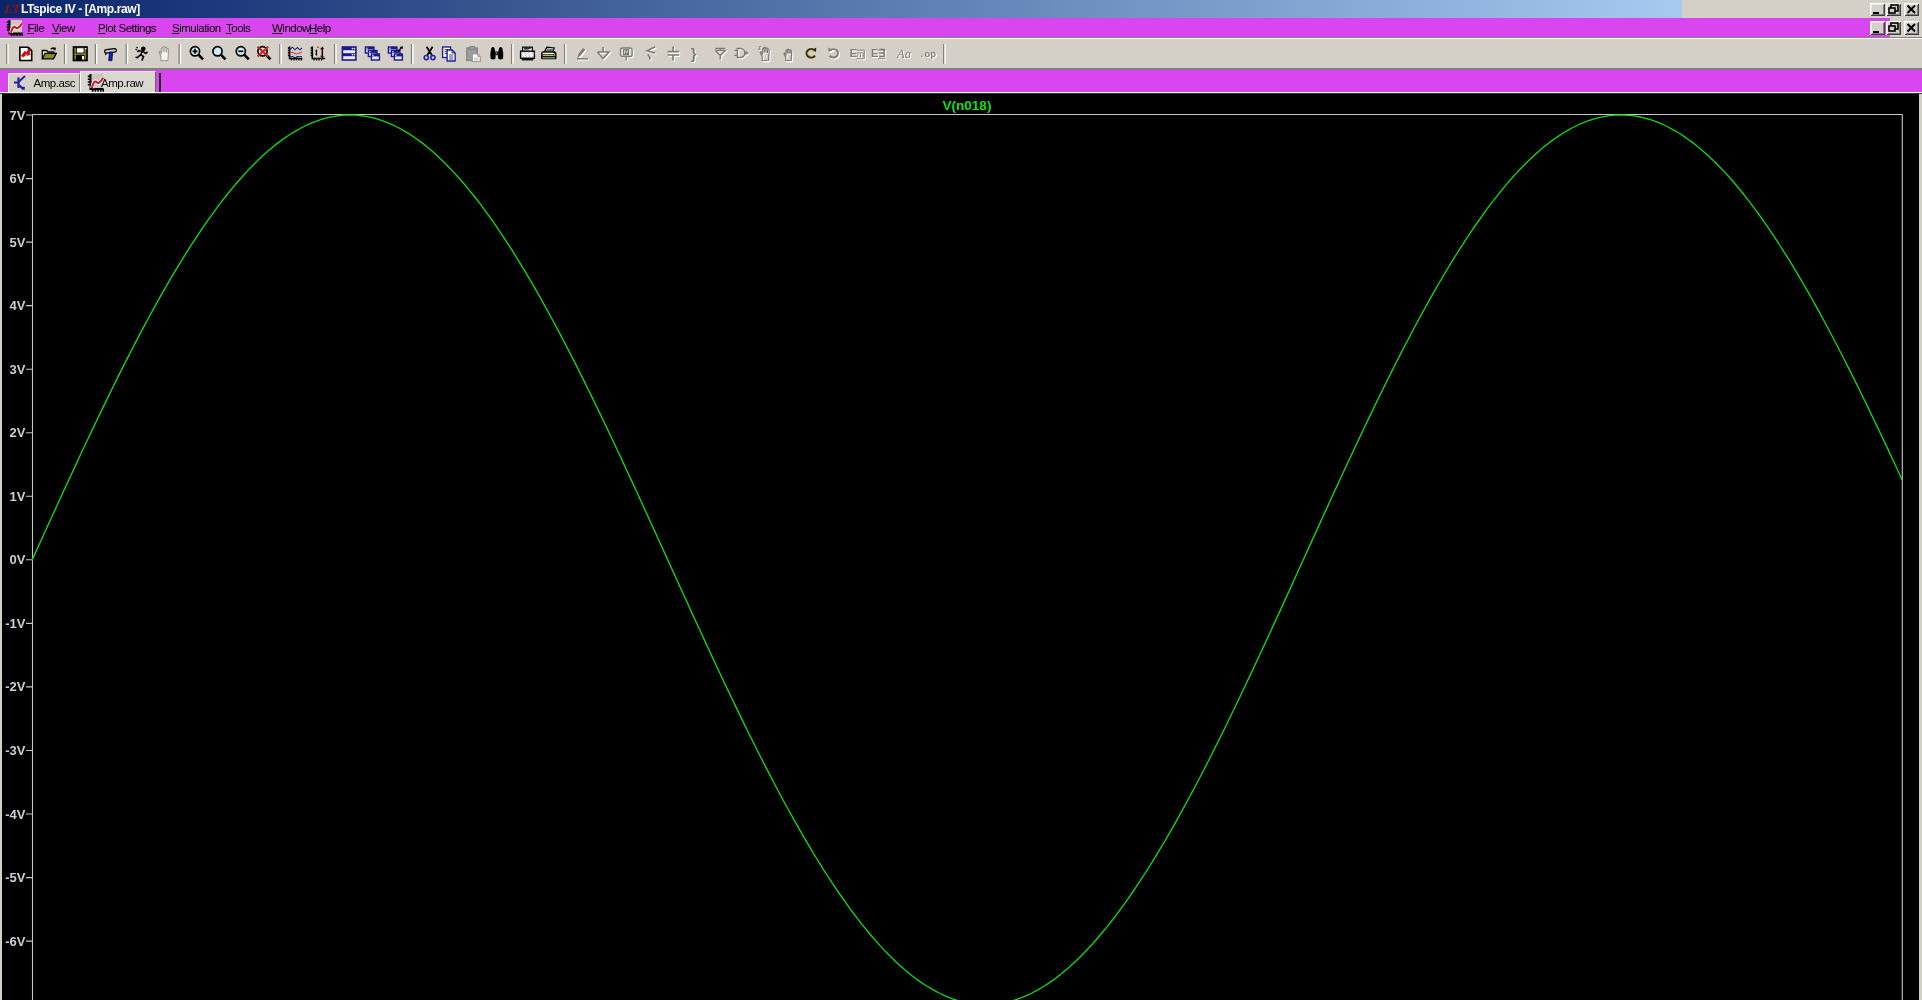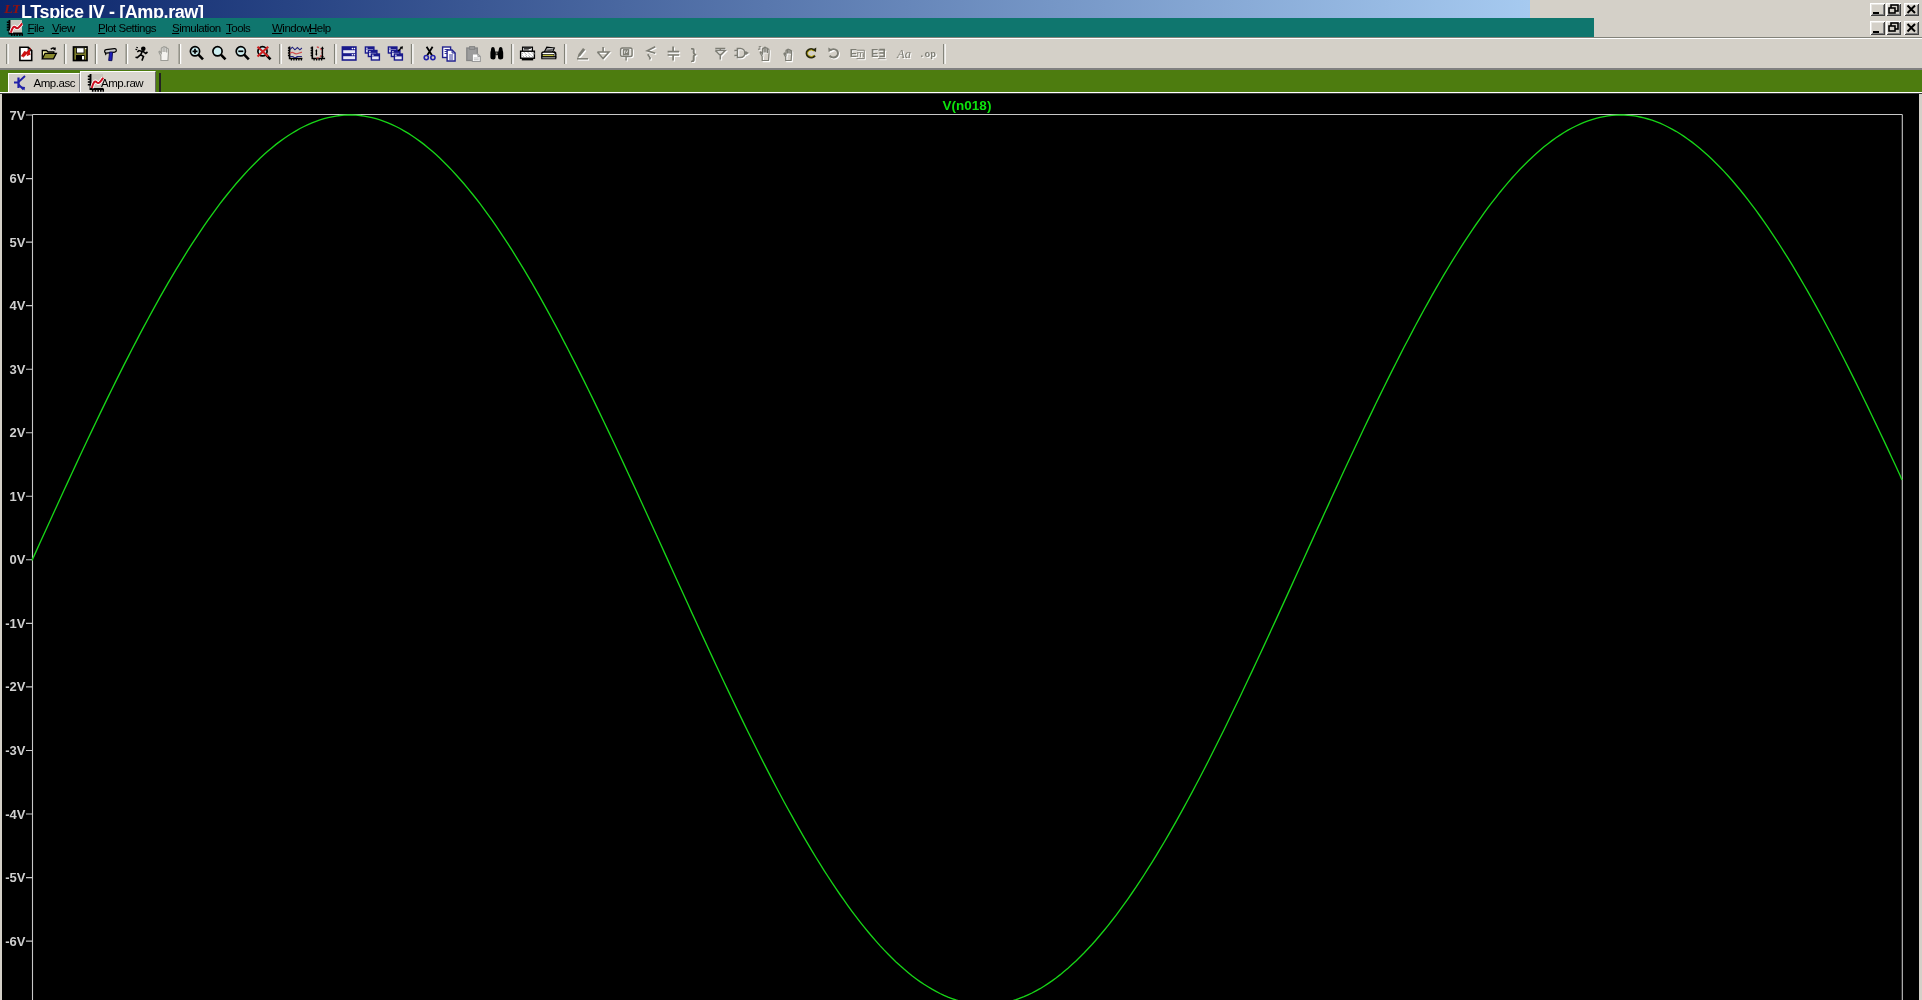--- a/index.html
+++ b/index.html
@@ -1,22 +1,22 @@
 <!DOCTYPE html>
 <html><head><meta charset="utf-8"><style>
 *{margin:0;padding:0;box-sizing:border-box}
 html,body{width:1922px;height:1000px;overflow:hidden;background:#d4d0c8;font-family:"Liberation Sans",sans-serif;position:relative;-webkit-font-smoothing:antialiased}
 .abs{position:absolute}
-#titlebar{position:absolute;left:0;top:0;width:1530px;height:18px;background:linear-gradient(to right,#0a246a,#a6caf0)}
-#titletext{position:absolute;left:21px;top:2px;font-size:18px;font-weight:bold;color:#fff;letter-spacing:-0.4px}
-#menubar{position:absolute;left:0;top:18px;width:1594px;height:20px;background:#0f766e}
+#titlebar{position:absolute;left:0;top:0;width:1682px;height:18px;background:linear-gradient(to right,#0a246a,#a6caf0)}
+#titletext{position:absolute;left:21px;top:2px;font-size:12px;font-weight:bold;color:#fff;letter-spacing:-0.4px}
+#menubar{position:absolute;left:0;top:18px;width:1890px;height:20px;background:#d946ef}
 .mi{position:absolute;top:3.5px;font-size:11.5px;color:#000;letter-spacing:-0.5px}
 .mi u{text-decoration:underline}
 #toolbar{position:absolute;left:0;top:38px;width:1922px;height:31px;background:#d4d0c8;border-top:1px solid #fff;border-bottom:1px solid #808080}
-#tabbar{position:absolute;left:0;top:69px;width:1922px;height:25px;background:#4d7c0f;border-top:1px solid #808080}
+#tabbar{position:absolute;left:0;top:69px;width:1922px;height:25px;background:#d946ef;border-top:1px solid #808080}
 .wbtn{position:absolute;width:15px;height:13px;background:#d4d0c8;box-shadow:inset 1px 1px 0 #fff,inset -1px -1px 0 #404040,inset 2px 2px 0 #e8e6e2,inset -2px -2px 0 #808080}
 #plot{position:absolute;left:2px;top:94px;width:1918px;height:906px;background:#000}
 #lborder{position:absolute;left:0;top:94px;width:2px;height:906px;background:#d4d0c8}
 #rborder{position:absolute;left:1919px;top:94px;width:3px;height:906px;background:#d4d0c8}
 .tab{position:absolute;background:#d4d0c8;border-left:1px solid #fff;border-top:1px solid #fff;border-right:1px solid #808080}
 .tabtxt{position:absolute;font-size:11.5px;color:#000;letter-spacing:-0.45px}
 </style></head><body>
 
 <div id="titlebar">
 <svg class="abs" style="left:4px;top:2.5px" width="16" height="13" viewBox="0 0 16 13">

